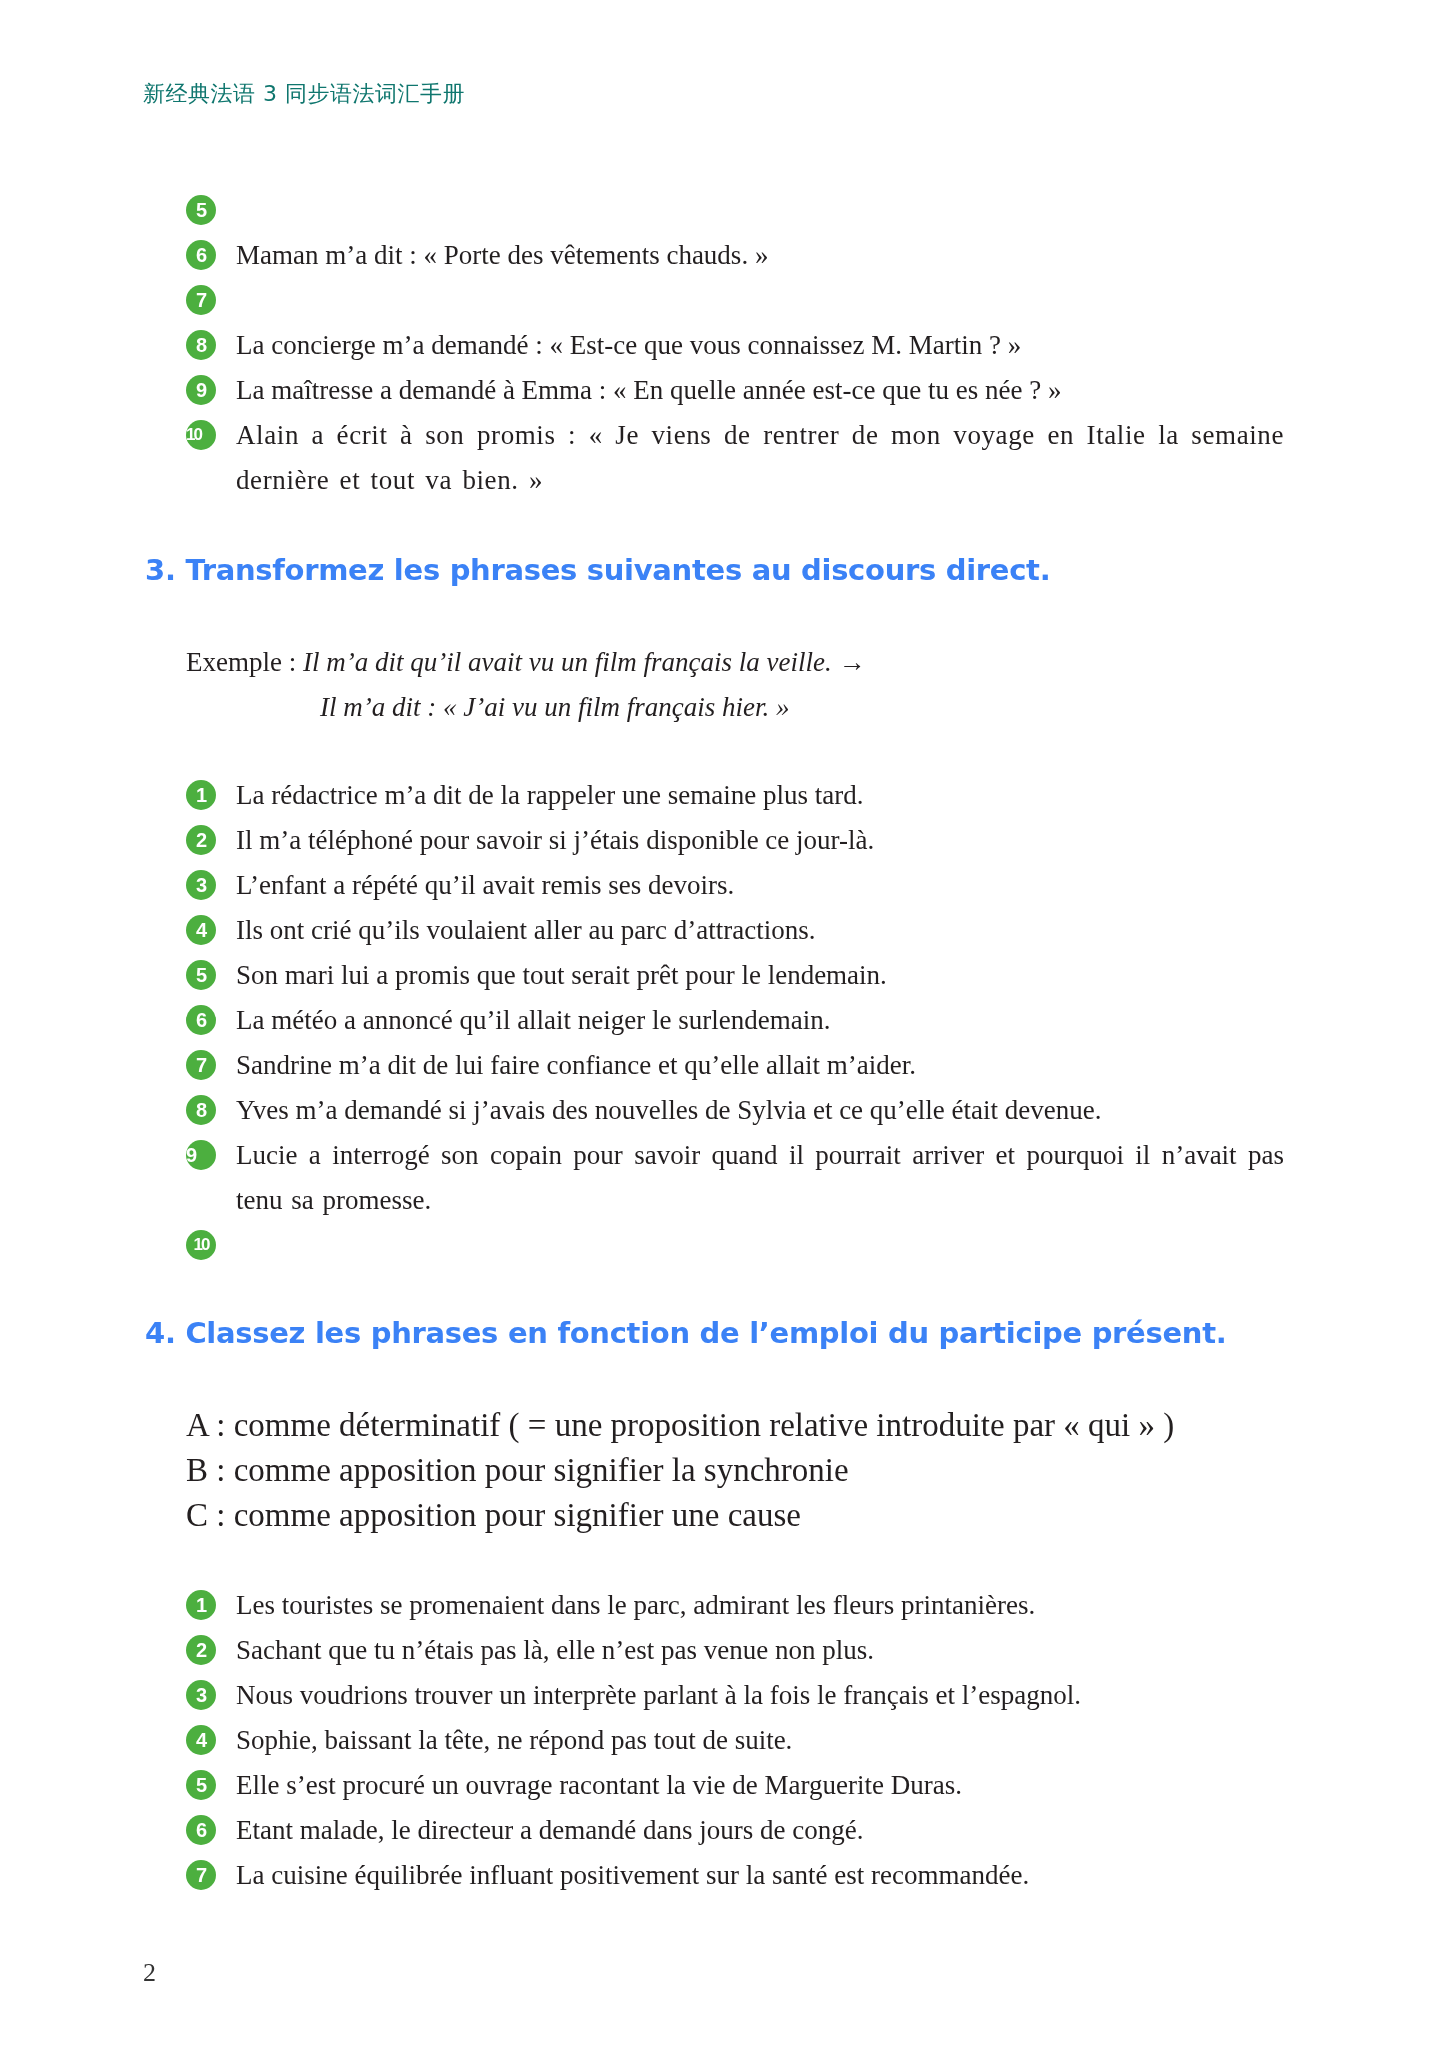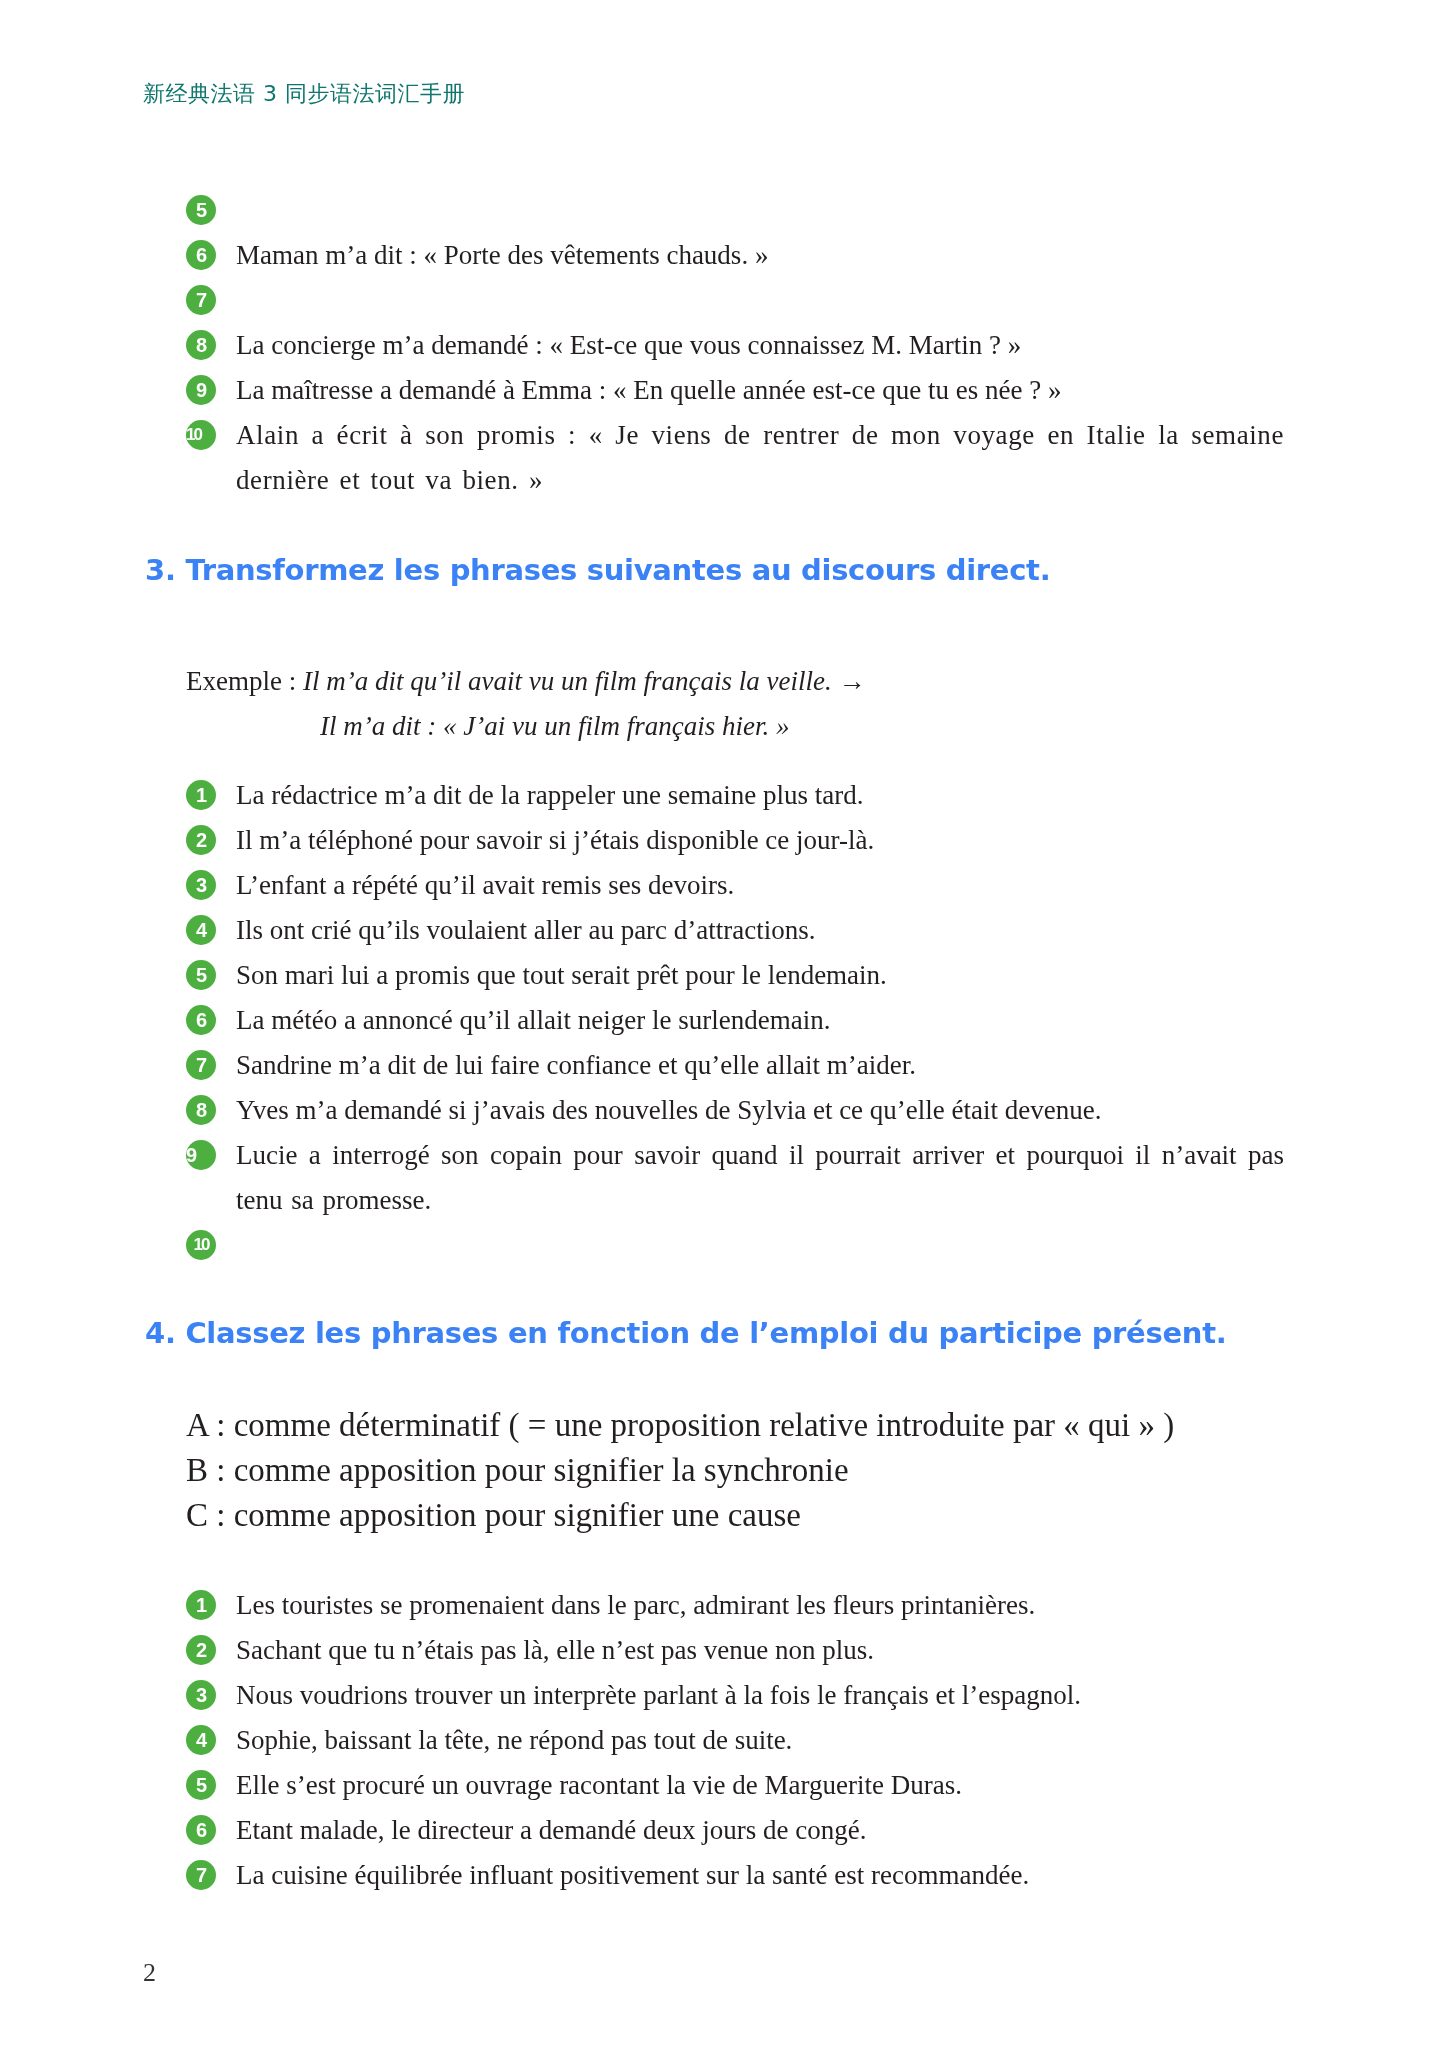--- a/index.html
+++ b/index.html
@@ -77,21 +77,20 @@
       color: #3b82f6;
       letter-spacing: -0.3px;
       white-space: nowrap;
     }
     .example {
       position: absolute;
       left: 186px;
       font-size: 27px;
       line-height: 45px;
       white-space: nowrap;
-      margin-top: 19px;
     }
     .example .it { font-style: italic; }
     .example .line2 { padding-left: 134px; }
     .options {
       position: absolute;
       left: 186px;
       font-size: 33px;
       line-height: 45px;
       white-space: nowrap;
     }
@@ -201,21 +200,21 @@
   <div class="item">
     <span class="badge">4</span>
     <span>Sophie, baissant la tête, ne répond pas tout de suite.</span>
   </div>
   <div class="item">
     <span class="badge">5</span>
     <span>Elle s’est procuré un ouvrage racontant la vie de Marguerite Duras.</span>
   </div>
   <div class="item">
     <span class="badge">6</span>
-    <span>Etant malade, le directeur a demandé deux jours de congé.</span>
+    <span>Etant malade, le directeur a demandé dans jours de congé.</span>
   </div>
   <div class="item">
     <span class="badge">7</span>
     <span>La cuisine équilibrée influant positivement sur la santé est recommandée.</span>
   </div>
 </div>
 
 <div class="page-number">2</div>
 
 </body></html>

